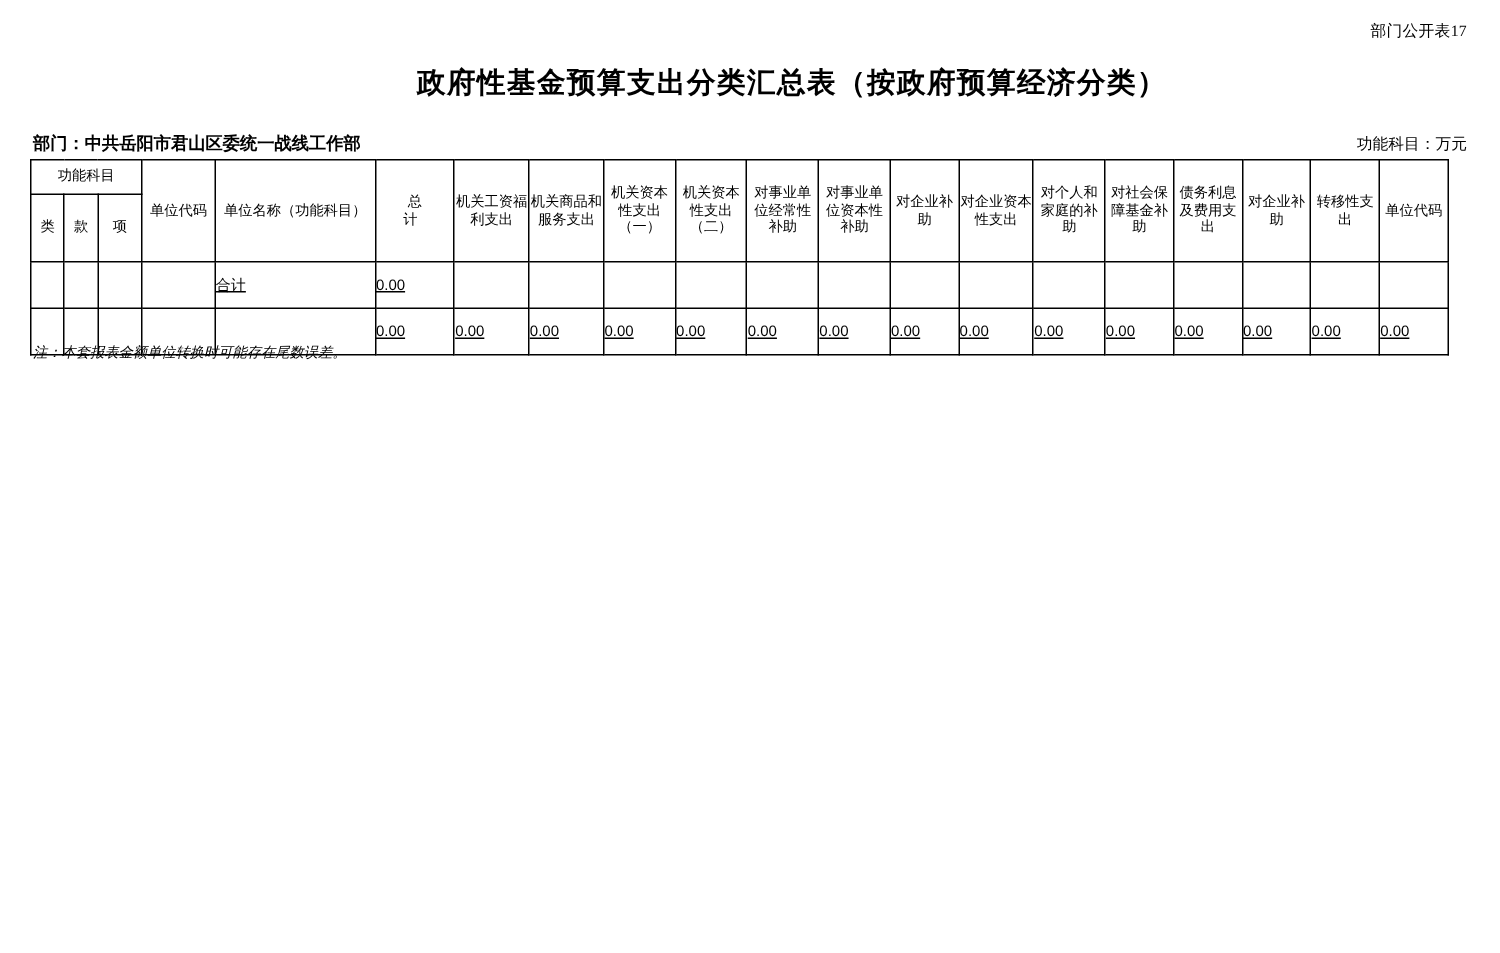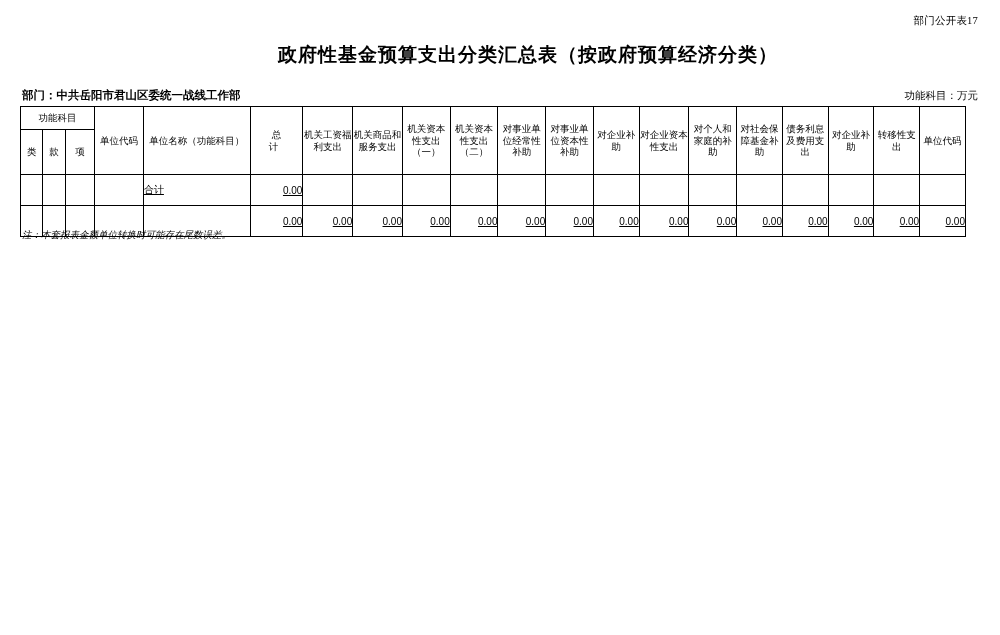--- a/index.html
+++ b/index.html
@@ -95,21 +95,20 @@
   .spaced {
     letter-spacing: 6px;
     text-indent: 6px;
   }
   .data-row td {
     height: 30px;
     font-size: 10px;
     text-decoration: underline;
   }
   .num {
-    text-align: right;
     padding-right: 4px;
   }
   .txt {
     text-align: left;
     padding-left: 4px;
   }
   .note {
     position: absolute;
     top: 229px;
     left: 22px;

